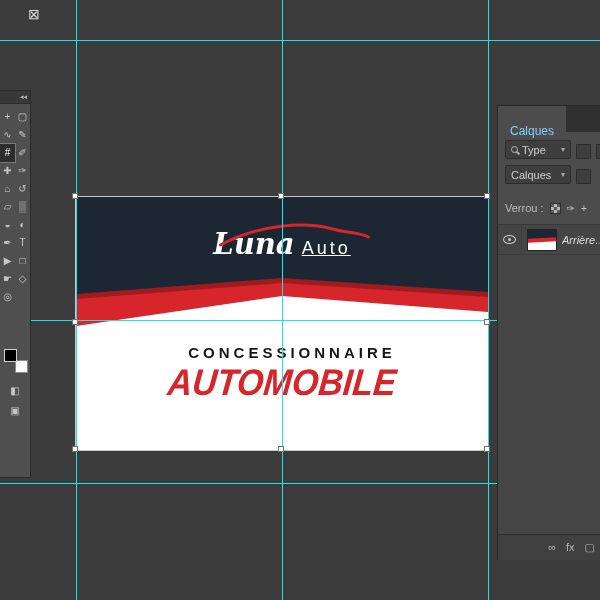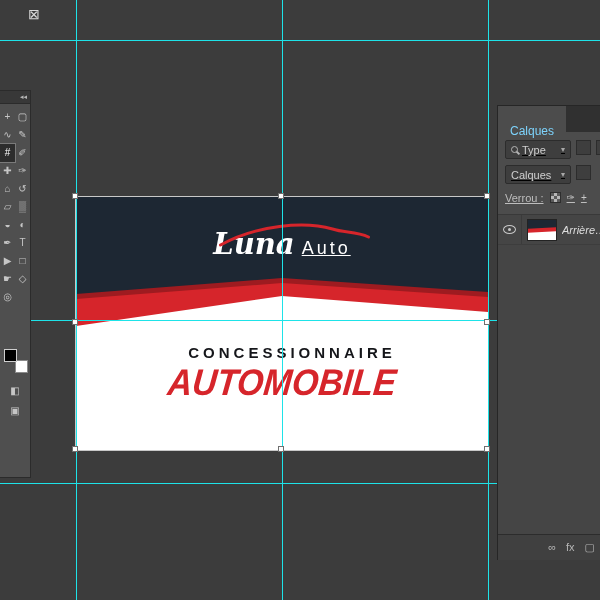--- a/index.html
+++ b/index.html
@@ -55,29 +55,29 @@
   .sw-fore{position:absolute;left:1px;top:1px;width:13px;height:13px;background:#000;border:1px solid #cfcfcf;}
   .tb-bottom{display:flex;flex-direction:column;align-items:center;margin-top:8px;gap:2px;}
 
   
   .layers{position:absolute;left:497px;top:105px;width:103px;height:455px;z-index:10;
     background:var(--panel);border-left:1px solid #262626;border-top:1px solid #262626;
     display:flex;flex-direction:column;overflow:hidden;}
   .lp-tabs{height:26px;background:var(--panel-dark);display:flex;flex:none;}
   .lp-tab{padding:12px 12px;line-height:26px;background:var(--panel);color:#7dd3fc;font-size:12px;}
   .lp-body{flex:1;display:flex;flex-direction:column;padding-top:8px;overflow:hidden;}
-  .lp-row{display:flex;align-items:flex-start;margin:0 0 6px 7px;text-decoration:underline;}
+  .lp-row{display:flex;align-items:flex-end;margin:0 0 6px 7px;}
   .ffield{height:19px;background:var(--field);border:1px solid #2c2c2c;border-radius:2px;
     display:flex;align-items:center;gap:4px;padding:0 5px;font-size:11px;color:#cfcfcf;width:66px;flex:none;}
   .ffield .chev{margin-left:auto;font-size:8px;color:#a8a8a8;}
   .mag{display:inline-block;width:7px;height:7px;border:1px solid #b5b5b5;border-radius:50%;position:relative;flex:none;}
   .mag::after{content:"";position:absolute;width:4px;height:2px;background:#b5b5b5;
     transform:rotate(45deg);right:-3px;bottom:-2px;}
   .mini-btn{width:15px;height:15px;background:var(--field);border:1px solid #2c2c2c;margin-left:5px;flex:none;}
-  .lock-row{gap:6px;font-size:11px;color:#bdbdbd;margin-top:2px;}
+  .lock-row{gap:6px;font-size:11px;color:#bdbdbd;margin-top:12px;}
   .lock-ic{font-size:10px;color:#c9c9c9;}
   .lock-checker{display:inline-block;width:11px;height:11px;border:1px solid #2e2e2e;
     background:repeating-conic-gradient(#b5b5b5 0% 25%, #5a5a5a 0% 50%);background-size:6px 6px;}
   .layer-list{flex:1;background:#454545;border-top:1px solid #393939;margin-top:4px;}
   .layer-row{height:30px;display:flex;align-items:center;border-bottom:1px solid #3d3d3d;}
   .eye-cell{width:24px;align-self:stretch;border-right:1px solid #3b3b3b;display:flex;align-items:center;justify-content:center;flex:none;}
   .eye{display:inline-block;width:13px;height:9px;border:1px solid #c9c9c9;border-radius:50%;position:relative;}
   .eye::after{content:"";position:absolute;width:3px;height:3px;background:#c9c9c9;border-radius:50%;left:4px;top:2px;}
   .thumb{width:28px;height:20px;background:#fff;position:relative;overflow:hidden;
     outline:1px solid #232323;margin:0 6px;flex:none;}

